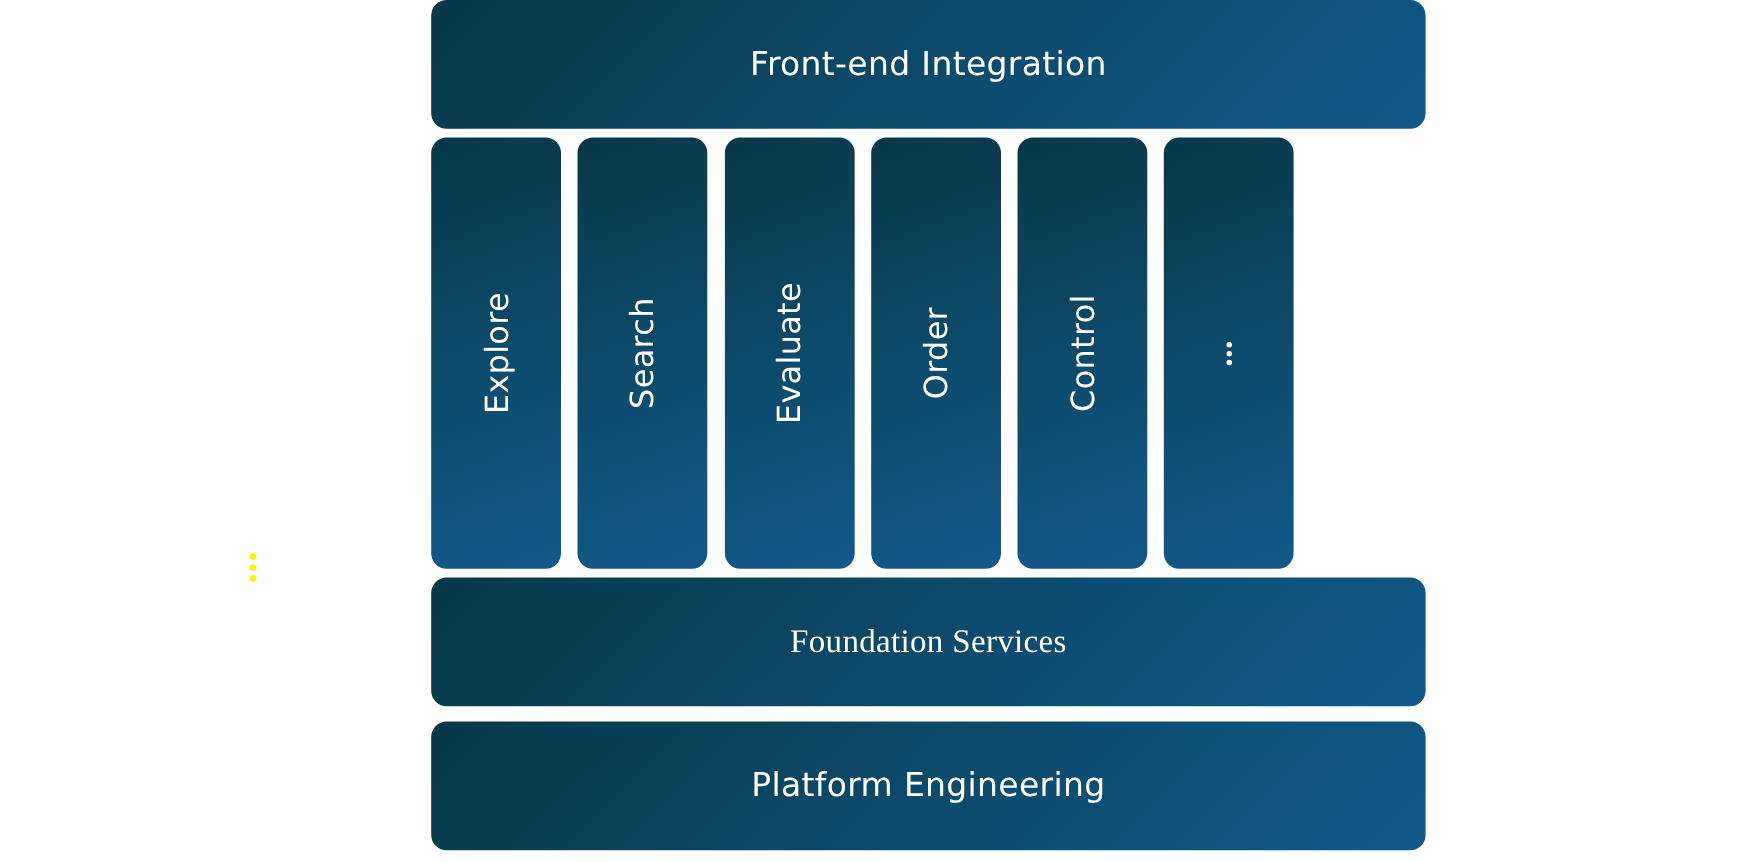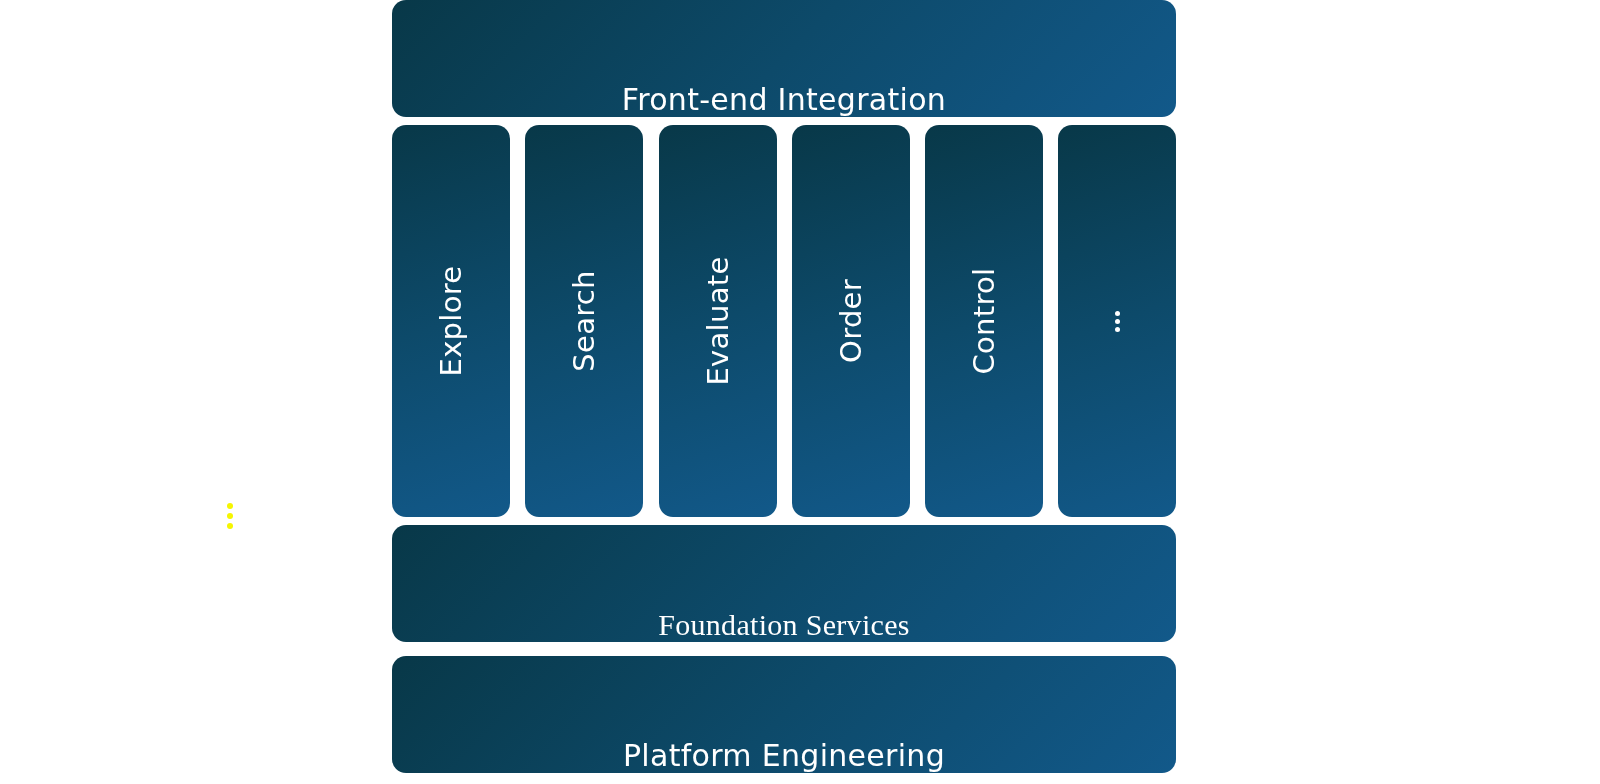--- a/index.html
+++ b/index.html
@@ -9,21 +9,21 @@
     font-family: "DejaVu Sans", "Liberation Sans", sans-serif;
   }
   .box {
     position: absolute;
     border-radius: 14px;
     background: linear-gradient(135deg, #083848 0%, #0d4a6a 50%, #12598a 100%);
     color: #ffffff;
     display: flex; align-items: center; justify-content: center;
     box-sizing: border-box;
   }
-  .wide { left: 392px; width: 784px; height: 117px; align-items: flex-end; }
+  .wide { left: 392px; width: 904px; height: 117px; }
   .wide .label { font-size: 30px; letter-spacing: 0.3px; font-weight: 400; }
   #layer-top { top: 0; }
   #layer-foundation { top: 525px; font-family: Liberation Serif, serif; }
   #layer-platform { top: 656px; }
   .col { top: 125px; width: 118px; height: 392px;
     background: linear-gradient(160deg, #083848 0%, #0d4a6a 50%, #12598a 100%); }
   .col .label {
     transform: rotate(-90deg);
     white-space: nowrap;
     font-size: 29px; letter-spacing: 0.3px;

